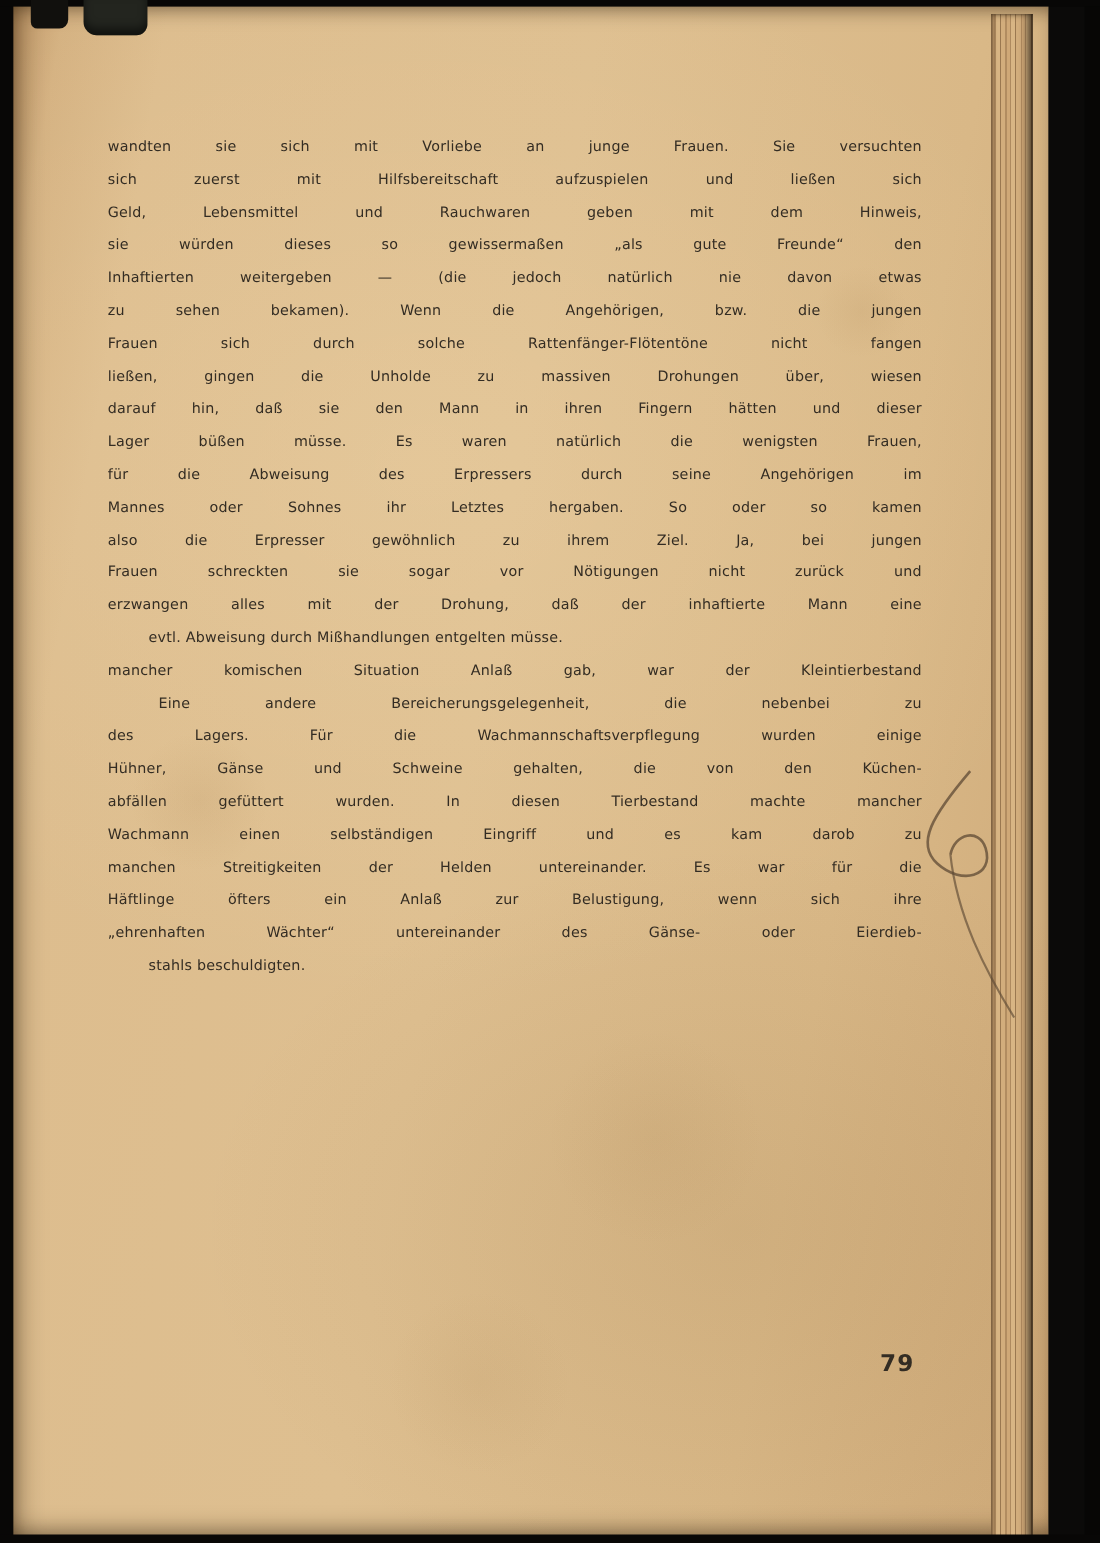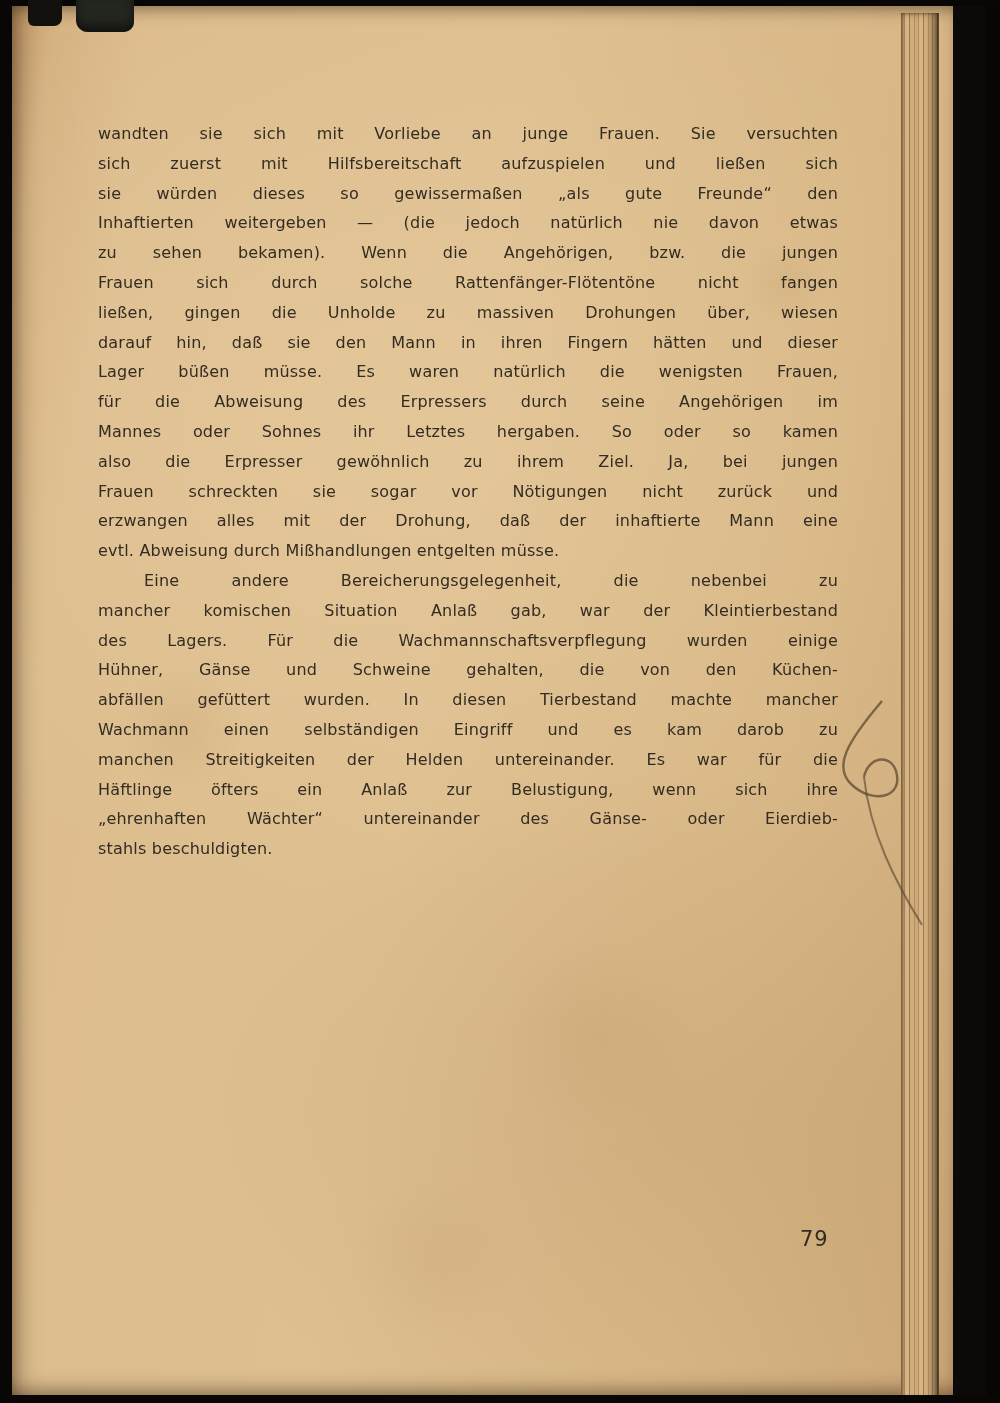--- a/index.html
+++ b/index.html
@@ -39,57 +39,58 @@
   .spine-black-right{position:absolute;top:0;right:0;width:14px;height:1403px;background:#070605;}
   .spine-black-left{position:absolute;top:0;left:0;width:12px;height:1403px;background:#080706;}
   .edge-black-top{position:absolute;top:0;left:0;width:1000px;height:6px;background:#080706;}
   .edge-black-bottom{position:absolute;bottom:0;left:0;width:1000px;height:8px;background:#080706;}
   
   .mark-a{position:absolute;left:28px;top:0;width:34px;height:26px;background:#11100d;border-radius:0 0 8px 6px;}
   .mark-b{position:absolute;left:76px;top:0;width:58px;height:32px;background:#23251f;border-radius:0 0 10px 12px;box-shadow:inset 0 -6px 8px rgba(0,0,0,.5);}
   
   .text-block{
     position:absolute;left:86px;top:114px;width:740px;
-    color:#332c23;font-size:16px;line-height:29.8px;
+    color:#332c23;font-size:13px;line-height:29.8px;
     letter-spacing:.2px;
   }
   .line{text-align:justify;text-align-last:justify;}
-  .line.last{text-align-last:left;}
+  .line.last{text-align-last:left;margin-left:37px;}
   .line.indent{padding-left:46px;}
   .page-number{
     position:absolute;left:788px;top:1222px;
-    color:#332c23;font-size:21px;letter-spacing:1px;
+    color:#332c23;font-size:21px;letter-spacing:1px;font-weight:bold;
   }
   
   .fiber{position:absolute;left:818px;top:688px;}
 </style>
 </head>
 <body>
 
 <div class="page">
   <div class="page-edges"></div>
 
   <div class="text-block">
       <div class="line">wandten sie sich mit Vorliebe an junge Frauen. Sie versuchten</div>
       <div class="line">sich zuerst mit Hilfsbereitschaft aufzuspielen und ließen sich</div>
+      <div class="line">Geld, Lebensmittel und Rauchwaren geben mit dem Hinweis,</div>
       <div class="line">sie würden dieses so gewissermaßen „als gute Freunde“ den</div>
       <div class="line">Inhaftierten weitergeben — (die jedoch natürlich nie davon etwas</div>
       <div class="line">zu sehen bekamen). Wenn die Angehörigen, bzw. die jungen</div>
       <div class="line">Frauen sich durch solche Rattenfänger-Flötentöne nicht fangen</div>
       <div class="line">ließen, gingen die Unholde zu massiven Drohungen über, wiesen</div>
       <div class="line">darauf hin, daß sie den Mann in ihren Fingern hätten und dieser</div>
       <div class="line">Lager büßen müsse. Es waren natürlich die wenigsten Frauen,</div>
       <div class="line">für die Abweisung des Erpressers durch seine Angehörigen im</div>
       <div class="line">Mannes oder Sohnes ihr Letztes hergaben. So oder so kamen</div>
       <div class="line">also die Erpresser gewöhnlich zu ihrem Ziel. Ja, bei jungen</div>
       <div class="line">Frauen schreckten sie sogar vor Nötigungen nicht zurück und</div>
       <div class="line">erzwangen alles mit der Drohung, daß der inhaftierte Mann eine</div>
       <div class="line last">evtl. Abweisung durch Mißhandlungen entgelten müsse.</div>
+      <div class="line">mancher komischen Situation Anlaß gab, war der Kleintierbestand</div>
       <div class="line indent">Eine andere Bereicherungsgelegenheit, die nebenbei zu</div>
-      <div class="line">mancher komischen Situation Anlaß gab, war der Kleintierbestand</div>
       <div class="line">des Lagers. Für die Wachmannschaftsverpflegung wurden einige</div>
       <div class="line">Hühner, Gänse und Schweine gehalten, die von den Küchen-</div>
       <div class="line">abfällen gefüttert wurden. In diesen Tierbestand machte mancher</div>
       <div class="line">Wachmann einen selbständigen Eingriff und es kam darob zu</div>
       <div class="line">manchen Streitigkeiten der Helden untereinander. Es war für die</div>
       <div class="line">Häftlinge öfters ein Anlaß zur Belustigung, wenn sich ihre</div>
       <div class="line">„ehrenhaften Wächter“ untereinander des Gänse- oder Eierdieb-</div>
       <div class="line last">stahls beschuldigten.</div>
     </div>
 

